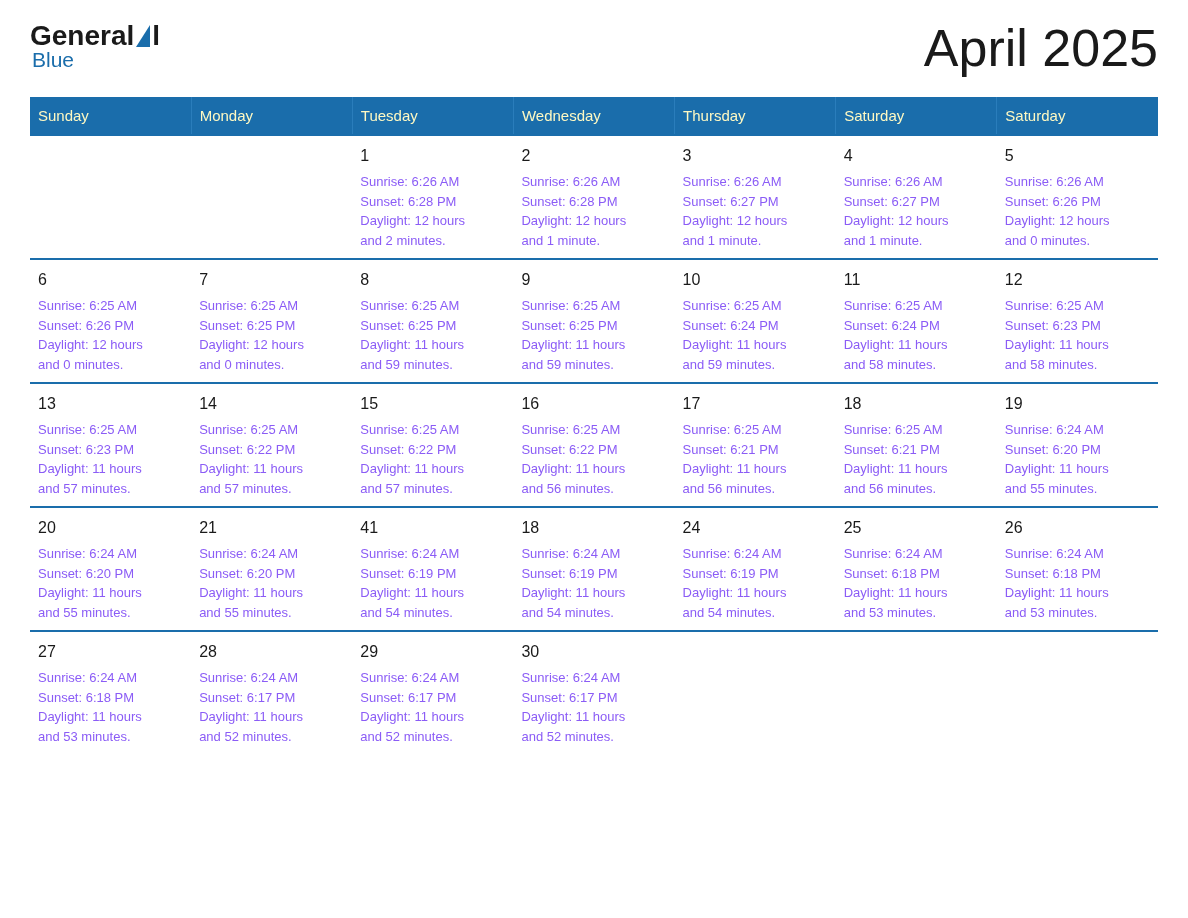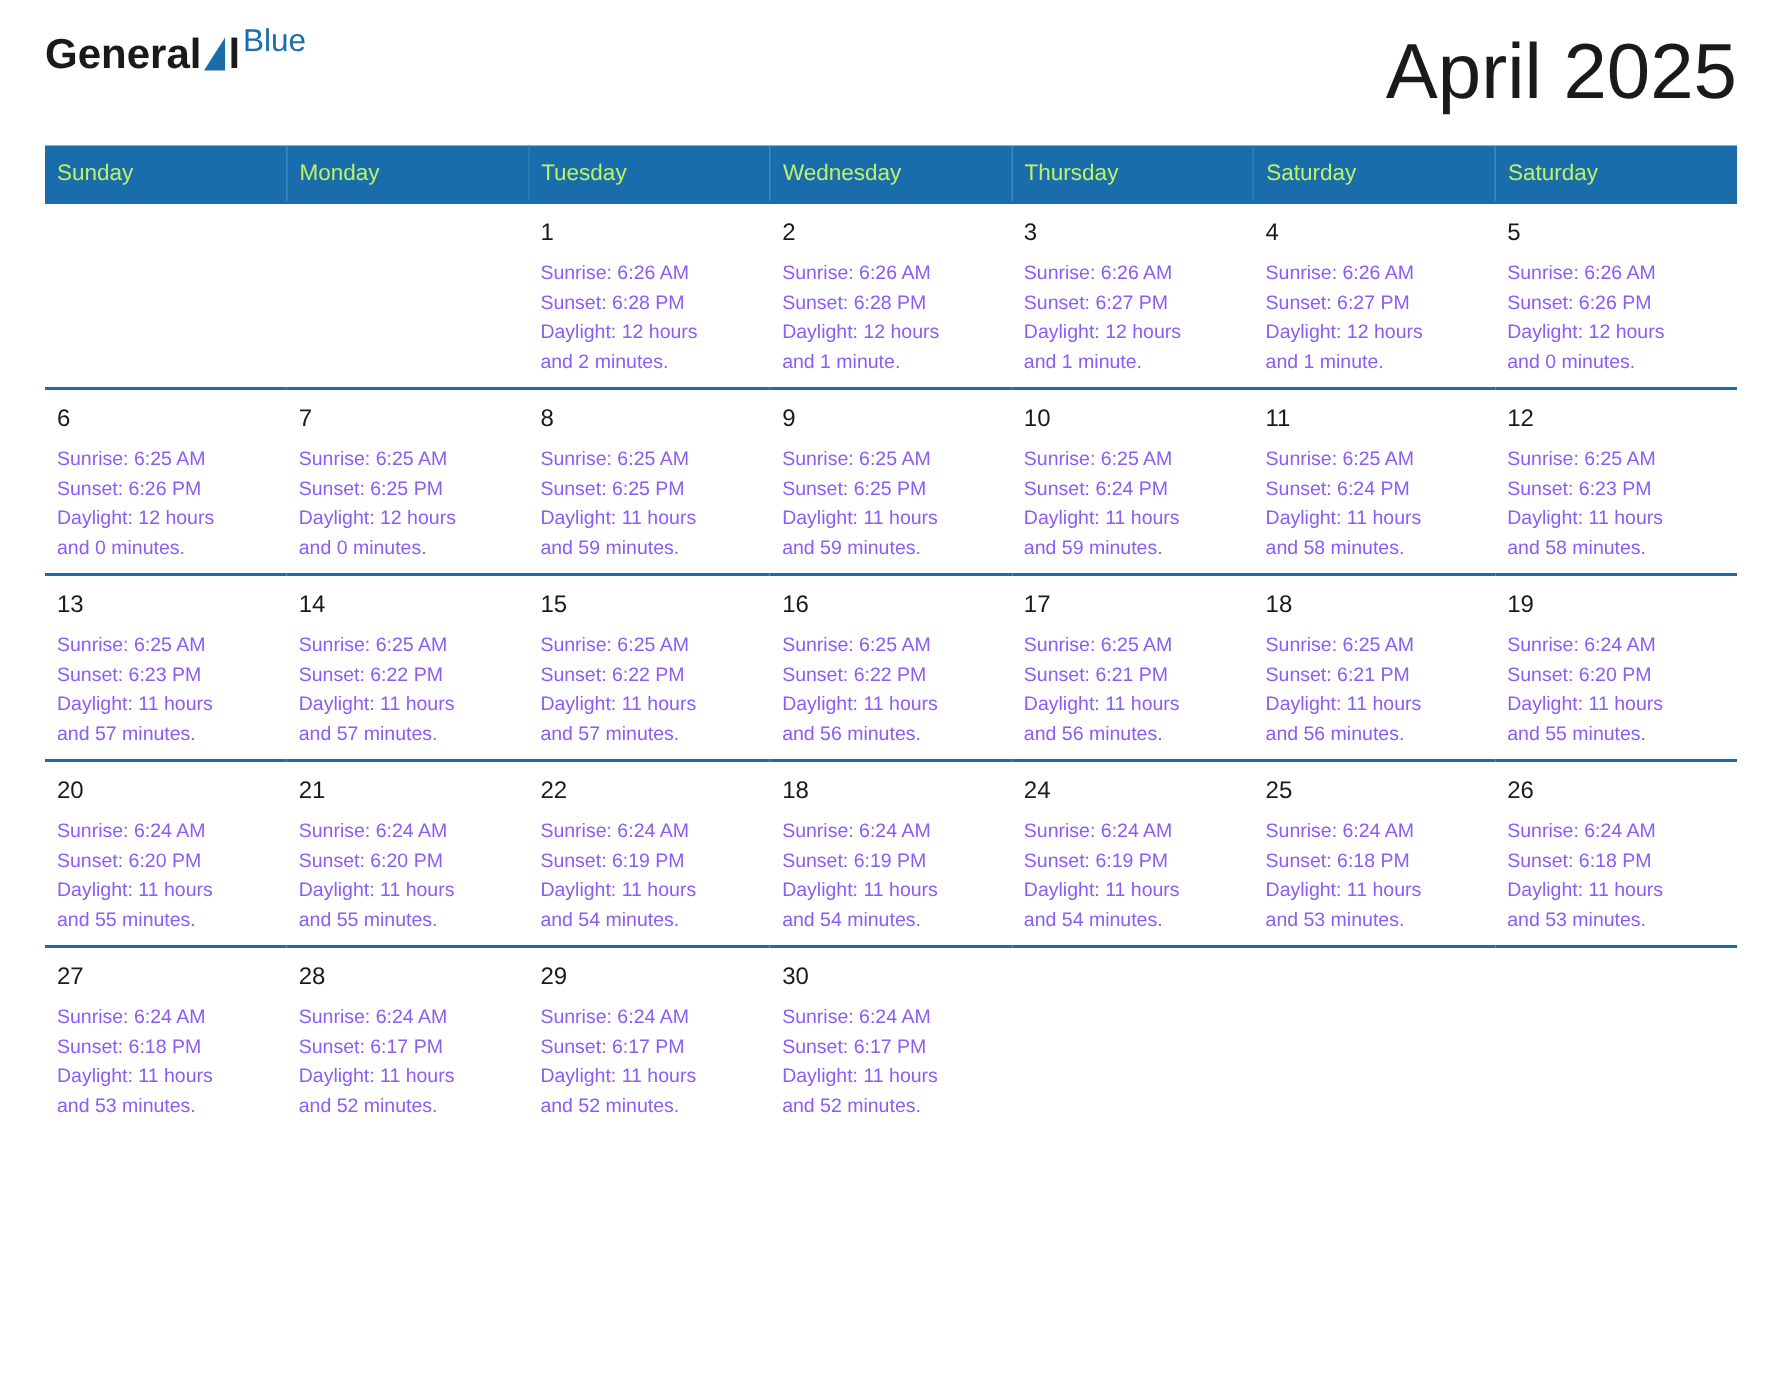--- a/index.html
+++ b/index.html
@@ -12,21 +12,21 @@
       min-height: 918px;
     }
     .header {
       display: flex;
       justify-content: space-between;
       align-items: flex-start;
       margin-bottom: 20px;
     }
     .logo {
       display: flex;
-      flex-direction: row;
+      flex-direction: column;
       align-items: flex-start;
     }
     .logo-text {
       display: flex;
       align-items: center;
       font-size: 28px;
       font-weight: bold;
       color: #1a1a1a;
     }
     .logo-general {
@@ -60,21 +60,21 @@
       font-size: 22px;
       font-weight: normal;
       color: #1a1a1a;
     }
     table {
       width: 100%;
       border-collapse: collapse;
     }
     thead tr {
       background-color: #1a6dab;
-      color: #bef264;
+      color: #fef9c3;
       border-radius: 17px;
     }
     thead th {
       padding: 10px 8px;
       text-align: left;
       font-size: 15px;
       font-weight: normal;
       border-right: 1px solid #2a7dbb;
     }
     thead th:last-child {
@@ -219,21 +219,21 @@
       <tr>
         <td>
           <span class="day-num">20</span>
           <div class="day-info">Sunrise: 6:24 AM<br>Sunset: 6:20 PM<br>Daylight: 11 hours<br>and 55 minutes.</div>
         </td>
         <td>
           <span class="day-num">21</span>
           <div class="day-info">Sunrise: 6:24 AM<br>Sunset: 6:20 PM<br>Daylight: 11 hours<br>and 55 minutes.</div>
         </td>
         <td>
-          <span class="day-num">22</span>
+          <span class="day-num">41</span>
           <div class="day-info">Sunrise: 6:24 AM<br>Sunset: 6:19 PM<br>Daylight: 11 hours<br>and 54 minutes.</div>
         </td>
         <td>
           <span class="day-num">18</span>
           <div class="day-info">Sunrise: 6:24 AM<br>Sunset: 6:19 PM<br>Daylight: 11 hours<br>and 54 minutes.</div>
         </td>
         <td>
           <span class="day-num">24</span>
           <div class="day-info">Sunrise: 6:24 AM<br>Sunset: 6:19 PM<br>Daylight: 11 hours<br>and 54 minutes.</div>
         </td>

